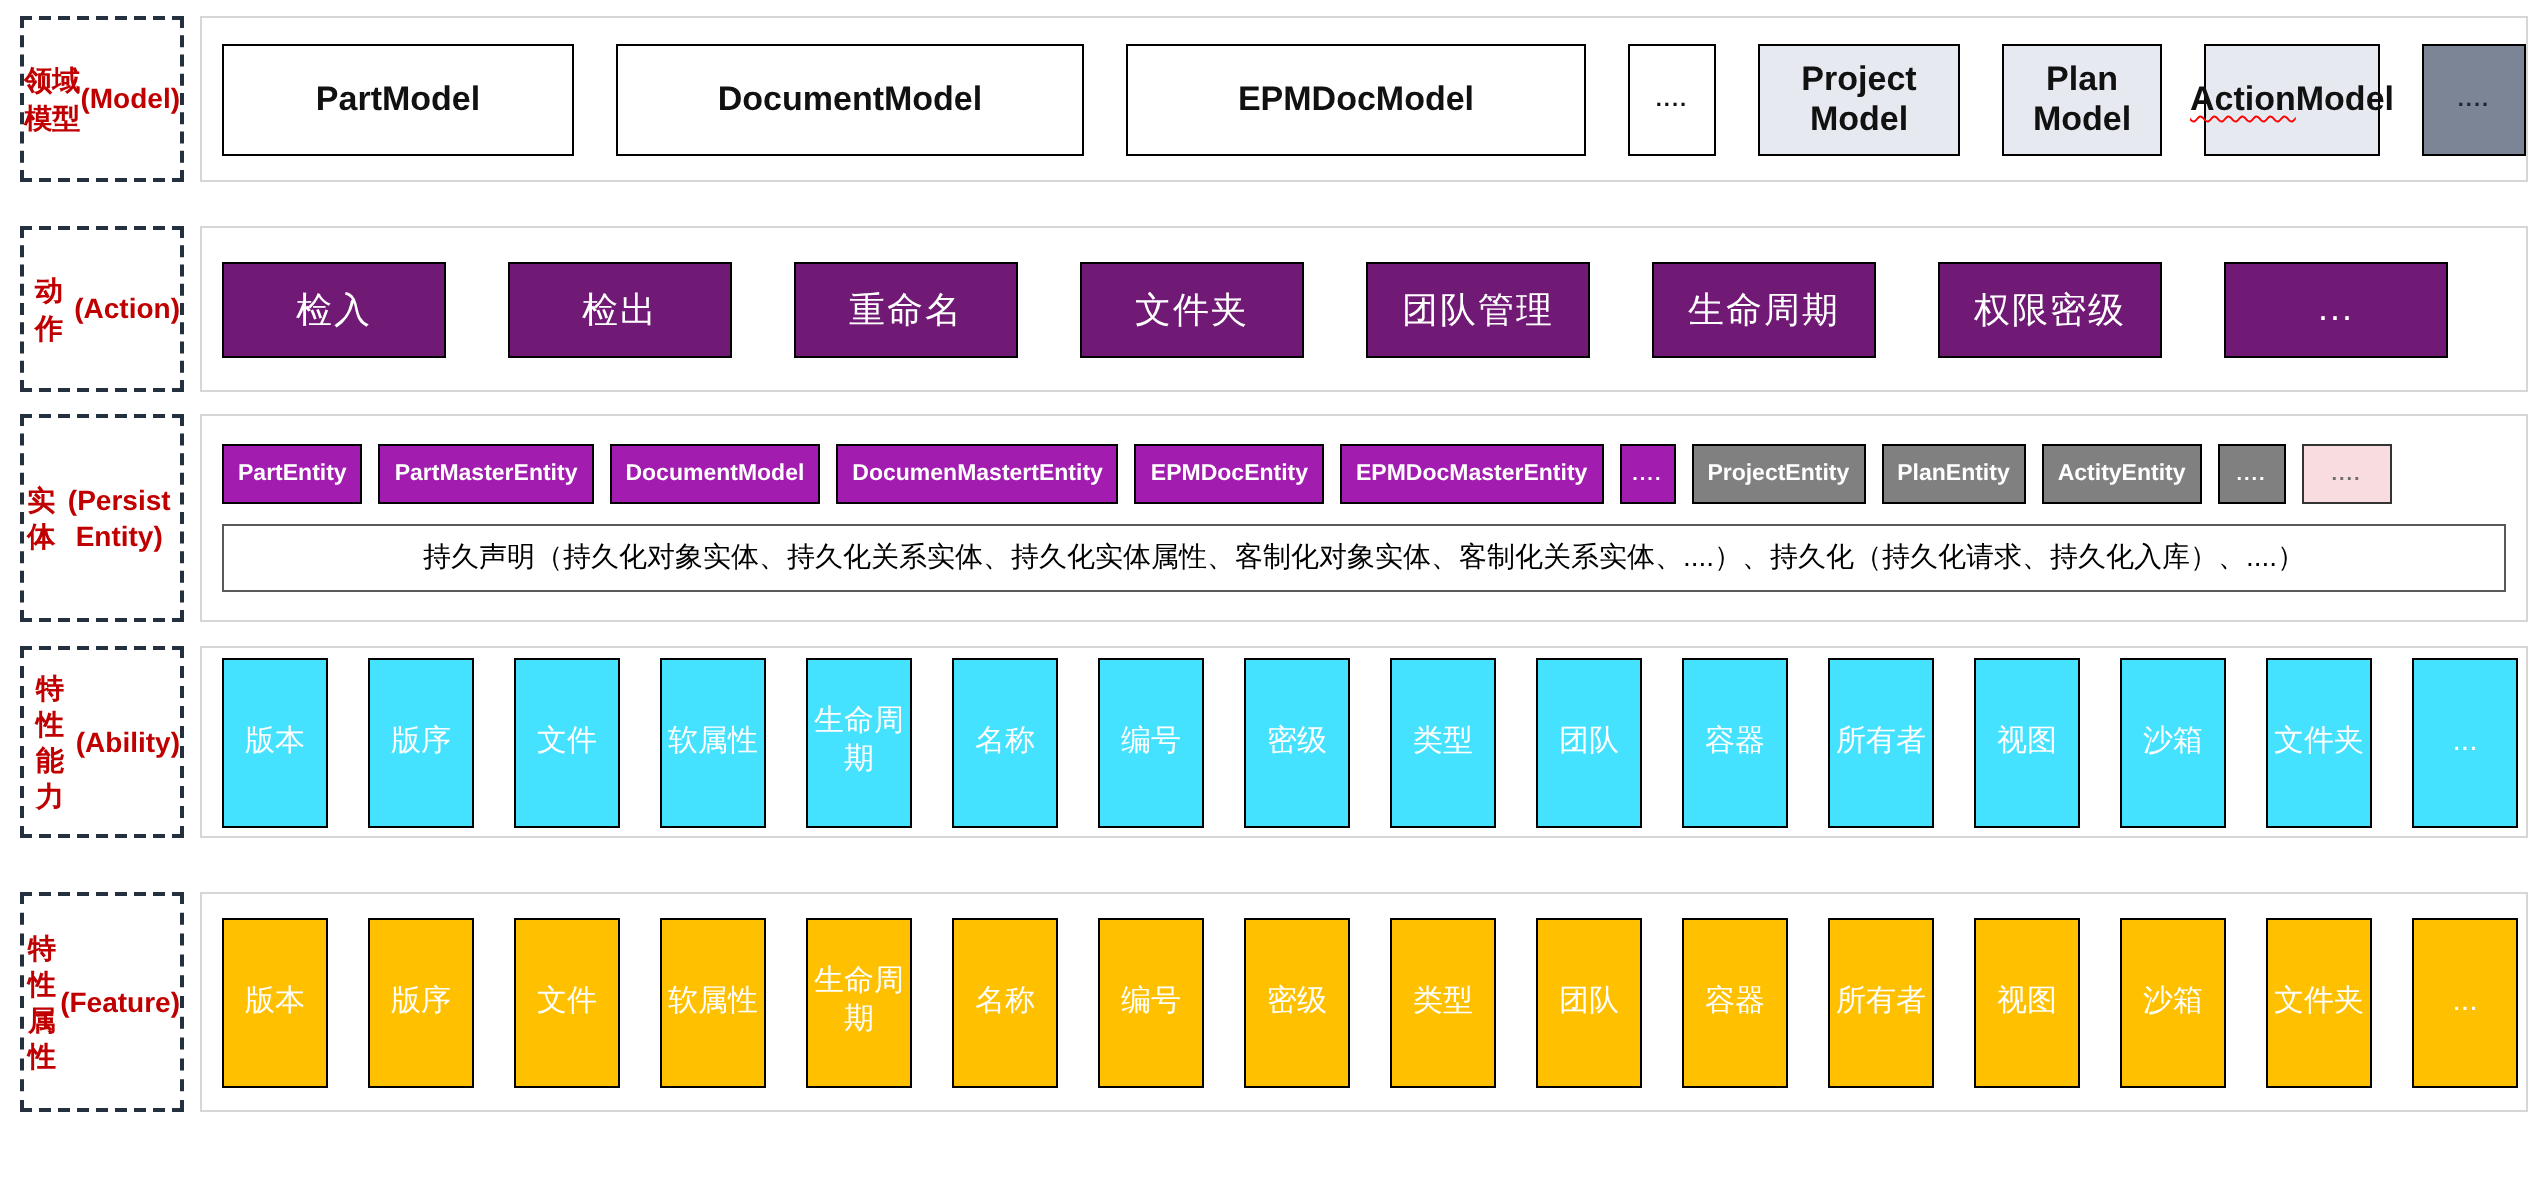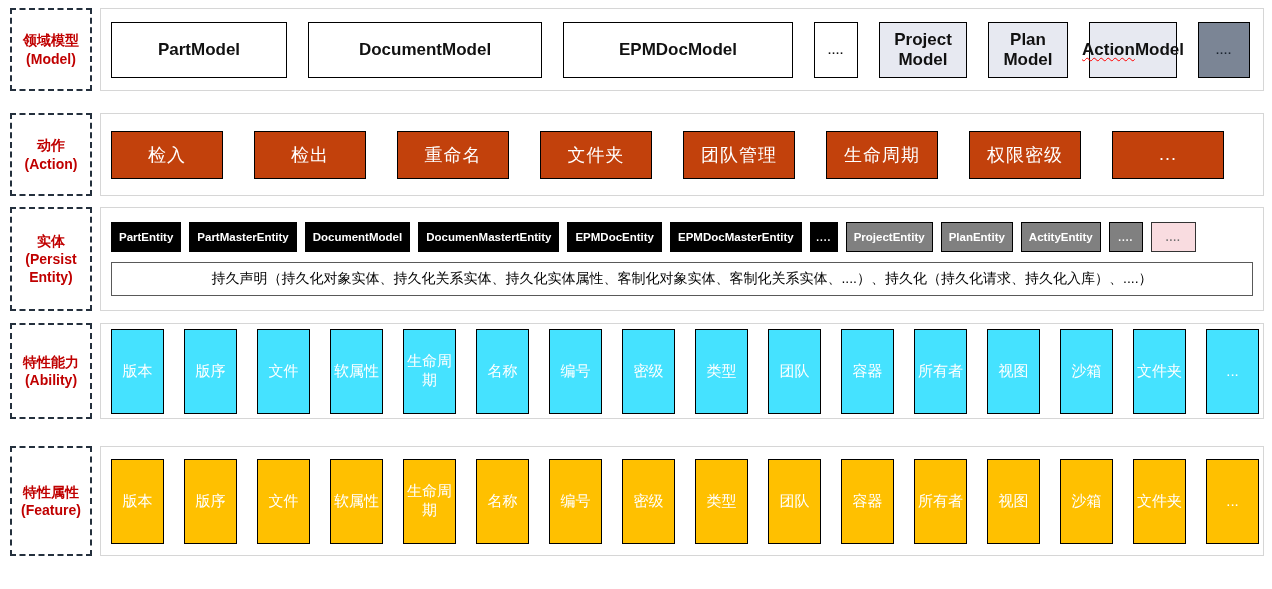--- a/index.html
+++ b/index.html
@@ -11,21 +11,21 @@
   .wrap{box-sizing:border-box;width:1272px;height:589px;padding:8px 8px 6px 10px;display:flex;flex-direction:column;}
   .row{display:flex;align-items:stretch;}
   .row.r1{height:83px;margin-bottom:22px;}
   .row.r2{height:83px;margin-bottom:11px;}
   .row.r3{height:104px;margin-bottom:12px;}
   .row.r4{height:96px;margin-bottom:27px;}
   .row.r5{height:110px;margin-bottom:0;}
   .labelbox{
     width:78px;min-width:78px;margin-right:8px;
     border:2px dashed #24303d;background:#fff;
-    display:flex;flex-direction:column;align-items:center;justify-content:center;
+    display:flex;flex-direction:row;align-items:center;justify-content:center;
     color:#C00000;font-weight:bold;font-size:14px;text-align:center;line-height:1.3;
   }
   .content{
     flex:1;box-sizing:border-box;border:1px solid #d6d6d6;background:#fff;
     display:flex;align-items:center;padding:0 10px;min-width:0;
   }
   .r1 .content{gap:21px;}
   .r2 .content{gap:31px;}
   .r4 .content{gap:20px;}
   .r5 .content{gap:20px;}
@@ -41,29 +41,29 @@
     text-align:center;border:1.5px solid #000;flex:0 0 auto;
   }
   
   .m-white{background:#ffffff;height:56px;font-weight:bold;font-size:17px;color:#111;}
   .m-light{background:#e7e9f1;height:56px;font-weight:bold;font-size:17px;color:#111;line-height:1.12;padding:0 4px;}
   .m-slate{background:#7b8595;height:56px;color:#1c2530;font-size:11px;font-weight:bold;letter-spacing:1px;}
   .r1-part{width:176px;}
   .r1-doc{width:234px;}
   .r1-epm{width:230px;}
   .r1-dots{width:44px;font-size:11px;letter-spacing:1px;}
-  .r1-proj{width:88px;}
+  .r1-proj{width:101px;}
   .r1-plan{width:80px;}
   .r1-act{width:88px;}
   .r1-slate{width:52px;}
   
-  .act{background:#c2410c;color:#fff;width:112px;height:48px;font-size:18px;letter-spacing:1px;}
+  .act{background:#701a75;color:#fff;width:112px;height:48px;font-size:18px;letter-spacing:1px;}
   
   .ent{
-    background:#000000;color:#fff;height:30px;font-size:11.5px;font-weight:bold;
+    background:#a21caf;color:#fff;height:30px;font-size:11.5px;font-weight:bold;
     padding:0 7px;border-width:1px;white-space:nowrap;
   }
   .ent-gray{background:#808080;}
   .ent-dots{width:28px;padding:0;letter-spacing:1px;font-size:10px;}
   .ent-dots2{width:34px;padding:0;letter-spacing:1px;font-size:10px;}
   .pink{
     background:#f9dce0;color:#6e6e6e;width:45px;height:30px;border:1px solid #333;
     font-size:10px;letter-spacing:1px;font-weight:bold;
   }
   

